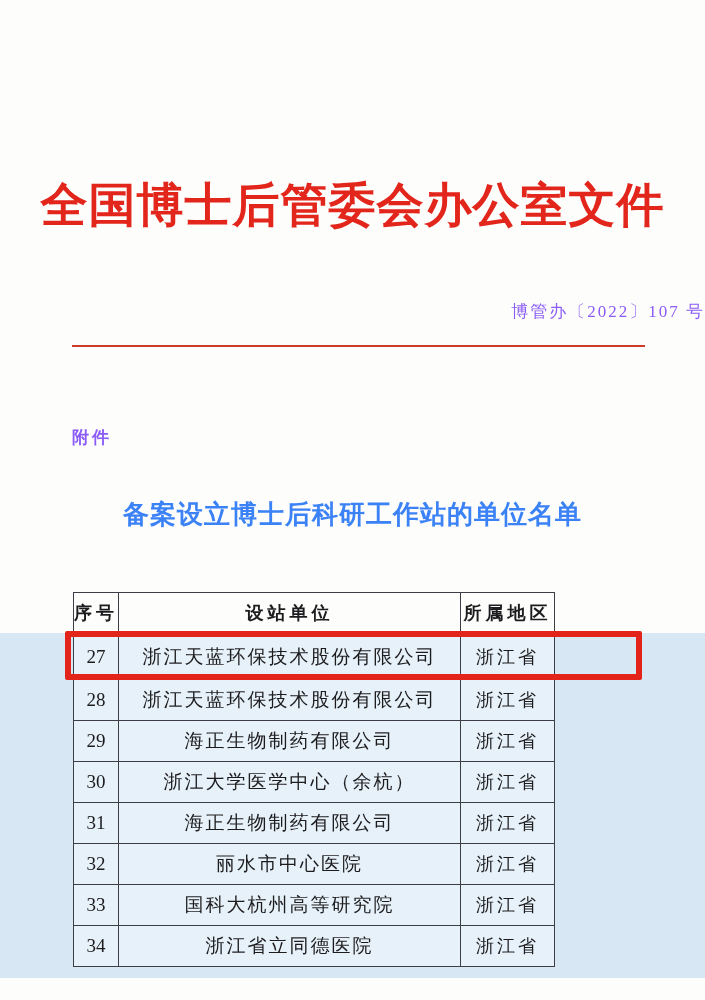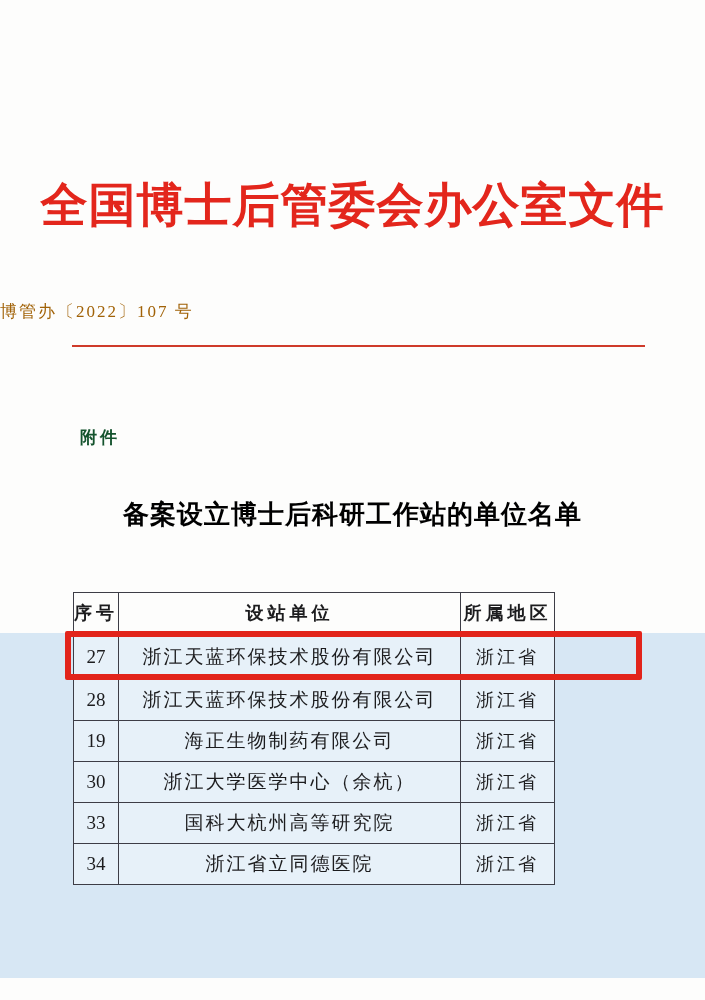--- a/index.html
+++ b/index.html
@@ -23,36 +23,36 @@
   }
   .doc-title{
     position:absolute;top:176px;left:0;width:100%;
     text-align:center;
     font-size:47px;font-weight:bold;
     color:var(--accent-red);
     letter-spacing:1px;white-space:nowrap;line-height:1.25;
   }
   .doc-number{
     position:absolute;top:300px;left:0;width:100%;
-    text-align:left;
-    font-size:17px;color:#a16207;letter-spacing:2px;
+    text-align:right;
+    font-size:17px;color:#8b5cf6;letter-spacing:2px;
   }
   .red-rule{
     position:absolute;left:72px;top:345px;
     width:573px;height:2px;
     background:var(--rule-red);
   }
   .attachment-label{
-    position:absolute;left:80px;top:426px;
-    font-size:17px;font-weight:bold;letter-spacing:3px;color:#14532d;
+    position:absolute;left:72px;top:426px;
+    font-size:17px;font-weight:bold;letter-spacing:3px;color:#8b5cf6;
   }
   .list-title{
     position:absolute;top:497px;left:0;width:100%;
     text-align:center;
-    font-size:26px;font-weight:bold;letter-spacing:1px;color:#000000;
+    font-size:26px;font-weight:bold;letter-spacing:1px;color:#3b82f6;
     white-space:nowrap;
   }
   .blue-band{
     position:absolute;left:0;top:633px;
     width:705px;height:345px;
     background:var(--band-blue);
     z-index:1;
   }
   table.units-table{
     position:absolute;left:73px;top:592px;
@@ -125,27 +125,37 @@
           <td class="cell-no">27</td>
           <td class="cell-unit">浙江天蓝环保技术股份有限公司</td>
           <td class="cell-region">浙江省</td>
         </tr>
         <tr>
           <td class="cell-no">28</td>
           <td class="cell-unit">浙江天蓝环保技术股份有限公司</td>
           <td class="cell-region">浙江省</td>
         </tr>
         <tr>
-          <td class="cell-no">19</td>
+          <td class="cell-no">29</td>
           <td class="cell-unit">海正生物制药有限公司</td>
           <td class="cell-region">浙江省</td>
         </tr>
         <tr>
           <td class="cell-no">30</td>
           <td class="cell-unit">浙江大学医学中心（余杭）</td>
+          <td class="cell-region">浙江省</td>
+        </tr>
+        <tr>
+          <td class="cell-no">31</td>
+          <td class="cell-unit">海正生物制药有限公司</td>
+          <td class="cell-region">浙江省</td>
+        </tr>
+        <tr>
+          <td class="cell-no">32</td>
+          <td class="cell-unit">丽水市中心医院</td>
           <td class="cell-region">浙江省</td>
         </tr>
         <tr>
           <td class="cell-no">33</td>
           <td class="cell-unit">国科大杭州高等研究院</td>
           <td class="cell-region">浙江省</td>
         </tr>
         <tr>
           <td class="cell-no">34</td>
           <td class="cell-unit">浙江省立同德医院</td>

